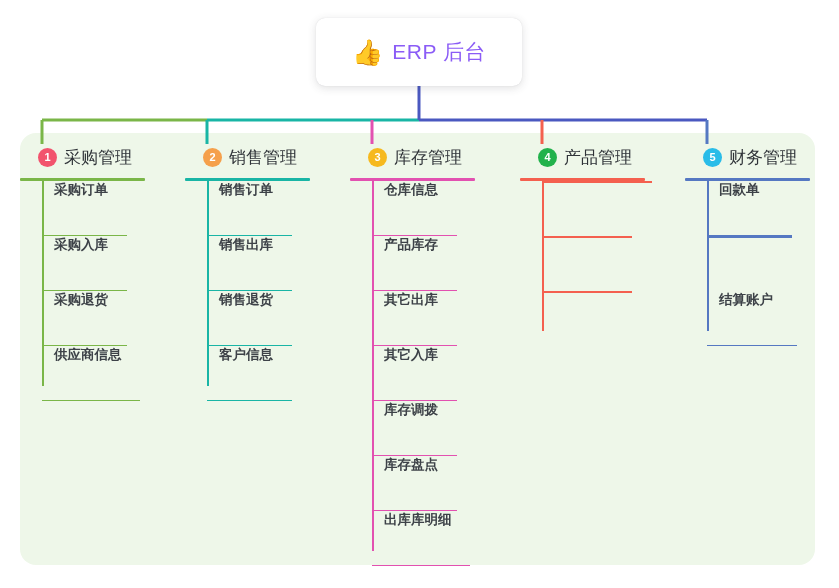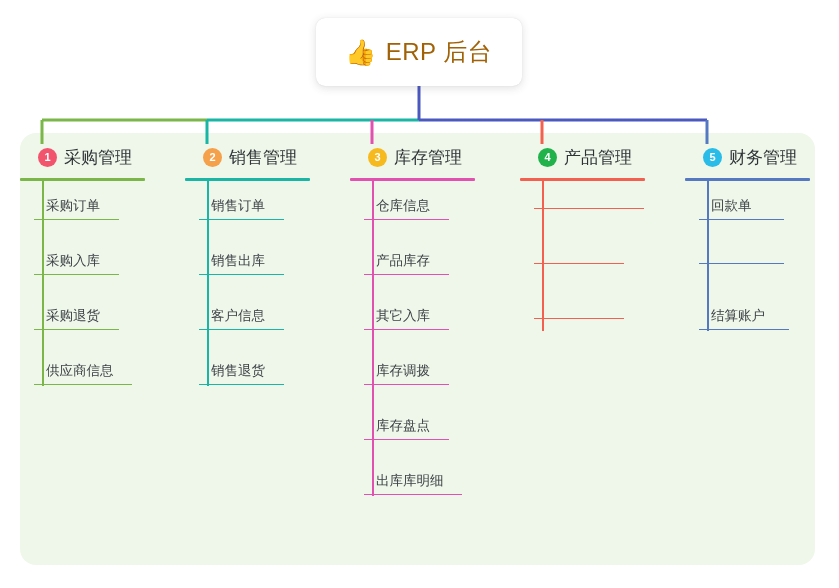--- a/index.html
+++ b/index.html
@@ -33,22 +33,22 @@
     align-items: center;
     justify-content: center;
     gap: 9px;
   }
   #root-node .thumb {
     font-size: 25px;
     line-height: 1;
     color: #F2B23A;
   }
   #root-node .root-title {
-    font-size: 24px;
-    color: #a16207;
+    font-size: 21px;
+    color: #8b5cf6;
     letter-spacing: 0.5px;
     white-space: nowrap;
   }
 
   
   #wires {
     position: absolute;
     left: 0;
     top: 0;
     width: 839px;
@@ -108,24 +108,25 @@
   .spine {
     position: absolute;
     left: 22px;
     top: 0;
     bottom: 15px;
     width: 2px;
   }
   .leaf {
     position: relative;
     height: 55px;
-    padding-left: 26px;
+    padding-left: 34px;
     display: flex;
     flex-direction: column;
-    justify-content: center;
+    justify-content: space-between;
+    font-weight: bold;
   }
   .leaf-label {
     font-size: 13.5px;
     color: #3d4248;
     white-space: nowrap;
     padding-bottom: 4px;
   }
   .leaf-rule {
     height: 1.5px;
     margin-left: -12px;
@@ -192,25 +193,25 @@
           <div class="spine" style="background: rgb(25, 181, 165);"></div>
           <div class="leaf">
             <span class="leaf-label">销售订单</span>
             <div class="leaf-rule" style="width: 85px; background: rgb(25, 181, 165);"></div>
           </div>
           <div class="leaf">
             <span class="leaf-label">销售出库</span>
             <div class="leaf-rule" style="width: 85px; background: rgb(25, 181, 165);"></div>
           </div>
           <div class="leaf">
+            <span class="leaf-label">销售退货</span>
+            <div class="leaf-rule" style="width: 85px; background: rgb(25, 181, 165);"></div>
+          </div>
+          <div class="leaf">
             <span class="leaf-label">客户信息</span>
-            <div class="leaf-rule" style="width: 85px; background: rgb(25, 181, 165);"></div>
-          </div>
-          <div class="leaf">
-            <span class="leaf-label">销售退货</span>
             <div class="leaf-rule" style="width: 85px; background: rgb(25, 181, 165);"></div>
           </div>
         </div>
       </div>
       <div class="column" style="left: 350px;">
         <div class="col-head">
           <span class="badge" style="background: rgb(246, 185, 30);">3</span>
           <span class="col-title">库存管理</span>
         </div>
         <div class="col-rule" style="width: 125px; background: rgb(226, 81, 176);"></div>
@@ -218,20 +219,24 @@
           <div class="spine" style="background: rgb(226, 81, 176);"></div>
           <div class="leaf">
             <span class="leaf-label">仓库信息</span>
             <div class="leaf-rule" style="width: 85px; background: rgb(226, 81, 176);"></div>
           </div>
           <div class="leaf">
             <span class="leaf-label">产品库存</span>
             <div class="leaf-rule" style="width: 85px; background: rgb(226, 81, 176);"></div>
           </div>
           <div class="leaf">
+            <span class="leaf-label">其它出库</span>
+            <div class="leaf-rule" style="width: 85px; background: rgb(226, 81, 176);"></div>
+          </div>
+          <div class="leaf">
             <span class="leaf-label">其它入库</span>
             <div class="leaf-rule" style="width: 85px; background: rgb(226, 81, 176);"></div>
           </div>
           <div class="leaf">
             <span class="leaf-label">库存调拨</span>
             <div class="leaf-rule" style="width: 85px; background: rgb(226, 81, 176);"></div>
           </div>
           <div class="leaf">
             <span class="leaf-label">库存盘点</span>
             <div class="leaf-rule" style="width: 85px; background: rgb(226, 81, 176);"></div>

